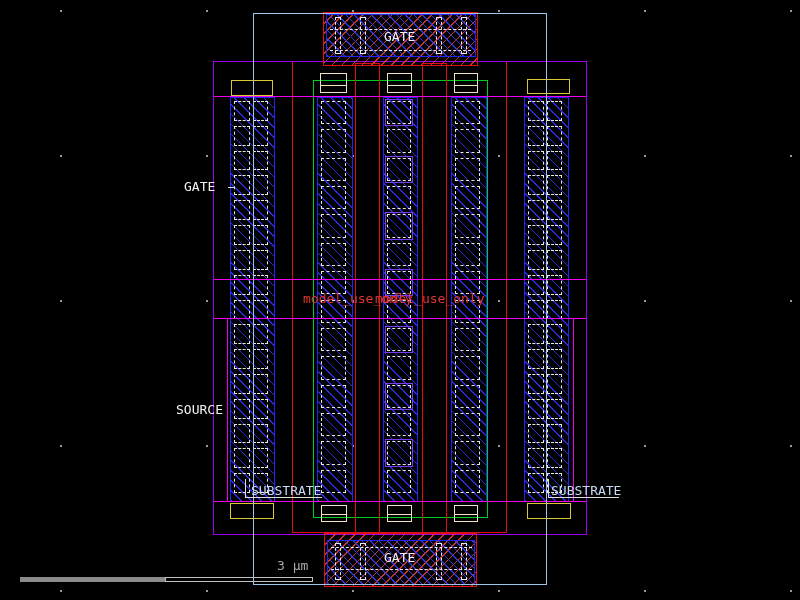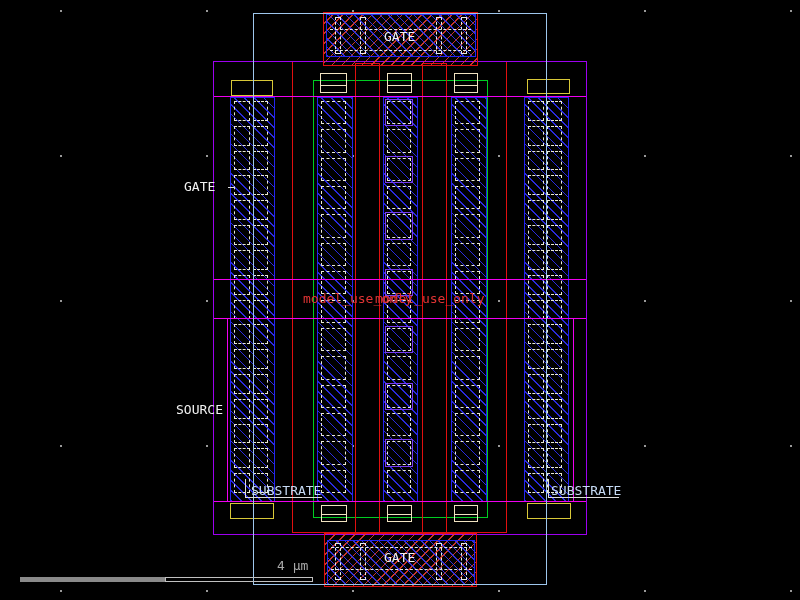--- a/index.html
+++ b/index.html
@@ -211,16 +211,16 @@
     <div class="abs" style="left: 548px; top: 497px; width: 71px; height: 1px; background: rgb(220, 220, 220);"></div>
     <div class="abs" style="left: 228px; top: 187px; width: 6px; height: 1px; background: rgb(220, 220, 220);"></div>
     <div class="abs" style="left: 20px; top: 577px; width: 145px; height: 5px; background: rgb(138, 138, 138);"></div>
     <div class="abs" style="left: 165px; top: 577px; width: 148px; height: 5px; border: 1px solid rgb(192, 192, 192);"></div>
     <span class="lbl" style="left: 384px; top: 30px; color: rgb(240, 240, 240);">GATE</span>
     <span class="lbl" style="left: 384px; top: 551px; color: rgb(240, 240, 240);">GATE</span>
     <span class="lbl" style="left: 184px; top: 180px; color: rgb(240, 240, 240);">GATE</span>
     <span class="lbl" style="left: 176px; top: 403px; color: rgb(240, 240, 240);">SOURCE</span>
     <span class="lbl" style="left: 251px; top: 484px; color: rgb(198, 218, 244);">SUBSTRATE</span>
     <span class="lbl" style="left: 551px; top: 484px; color: rgb(198, 218, 244);">SUBSTRATE</span>
-    <span class="lbl" style="left: 277px; top: 559px; color: rgb(168, 168, 168);">4 μm</span>
+    <span class="lbl" style="left: 277px; top: 559px; color: rgb(168, 168, 168);">3 μm</span>
     <span class="lbl" style="left: 303px; top: 292px; color: rgb(224, 52, 52);">model_use_only</span>
     <span class="lbl" style="left: 375px; top: 292px; color: rgb(224, 52, 52);">model_use_only</span>
   </div>
 
 </body></html>

